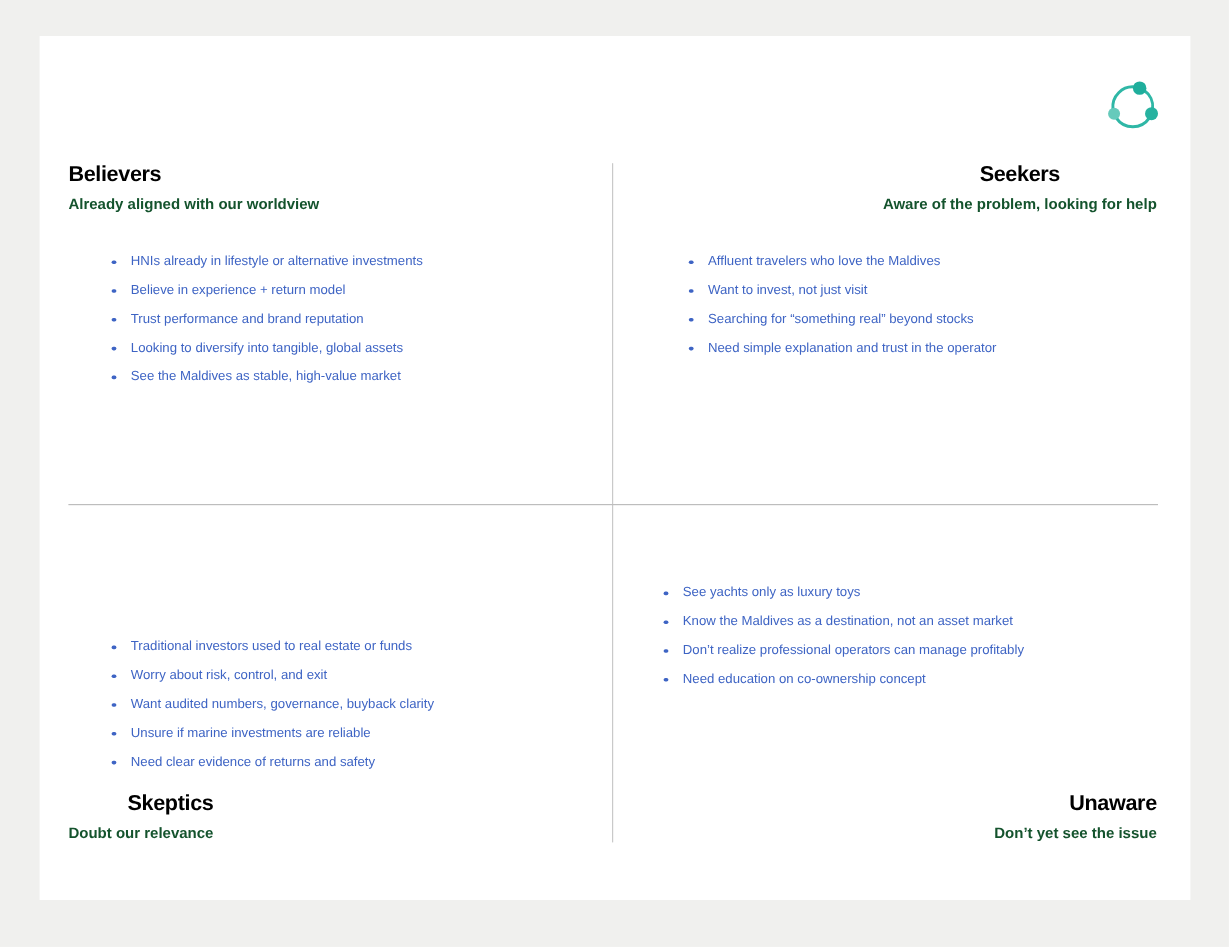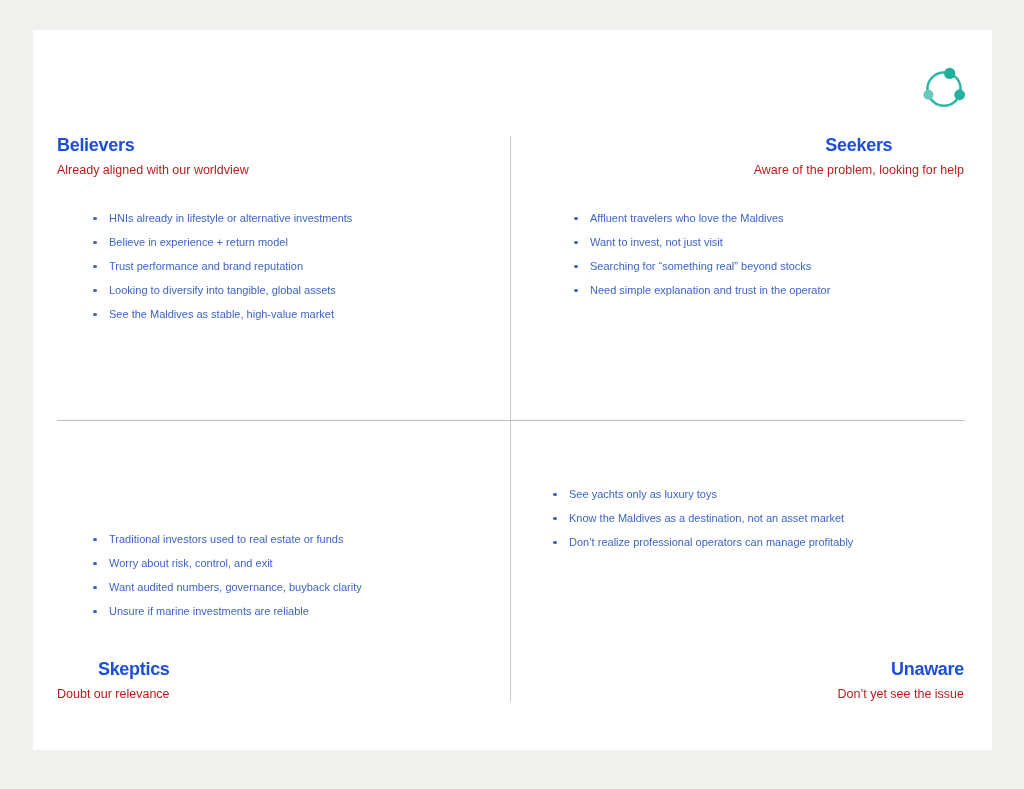--- a/index.html
+++ b/index.html
@@ -30,24 +30,24 @@
     width: 52px; height: 52px;
   }
   
   .quad-header { position: absolute; }
   .quad-header.tl { left: 24px;  top: 104px; text-align: left; }
   .quad-header.tr { right: 28px; top: 104px; text-align: center; }
   .quad-header.bl { left: 24px;  top: 628px; text-align: right; }
   .quad-header.br { right: 28px; top: 628px; text-align: right; }
   .quad-header h2 {
     font-size: 18px; font-weight: 700; line-height: 22px;
-    letter-spacing: -0.3px; color: #1d4ed8;
+    letter-spacing: -0.3px; color: #000000;
   }
   .quad-header .sub {
-    margin-top: 7px; font-size: 12.5px; line-height: 14px; color: #b91c1c;
+    margin-top: 7px; font-size: 12.5px; line-height: 14px; color: #14532d; font-weight: bold;
   }
   
   .vline {
     position: absolute; left: 477px; top: 106px;
     width: 1px; height: 566px; background: #c9c9c9;
   }
   .hline {
     position: absolute; left: 24px; top: 390px;
     width: 908px; height: 1px; background: #bdbdbd;
   }
@@ -123,22 +123,24 @@
       <li>Want to invest, not just visit</li>
       <li>Searching for “something real” beyond stocks</li>
       <li>Need simple explanation and trust in the operator</li>
     </ul>
 
     <ul class="bullets q3">
       <li>Traditional investors used to real estate or funds</li>
       <li>Worry about risk, control, and exit</li>
       <li>Want audited numbers, governance, buyback clarity</li>
       <li>Unsure if marine investments are reliable</li>
+      <li>Need clear evidence of returns and safety</li>
     </ul>
 
     <ul class="bullets q4">
       <li>See yachts only as luxury toys</li>
       <li>Know the Maldives as a destination, not an asset market</li>
       <li>Don’t realize professional operators can manage profitably</li>
+      <li>Need education on co-ownership concept</li>
     </ul>
 
   </div>
 </div>
 
 </body></html>

